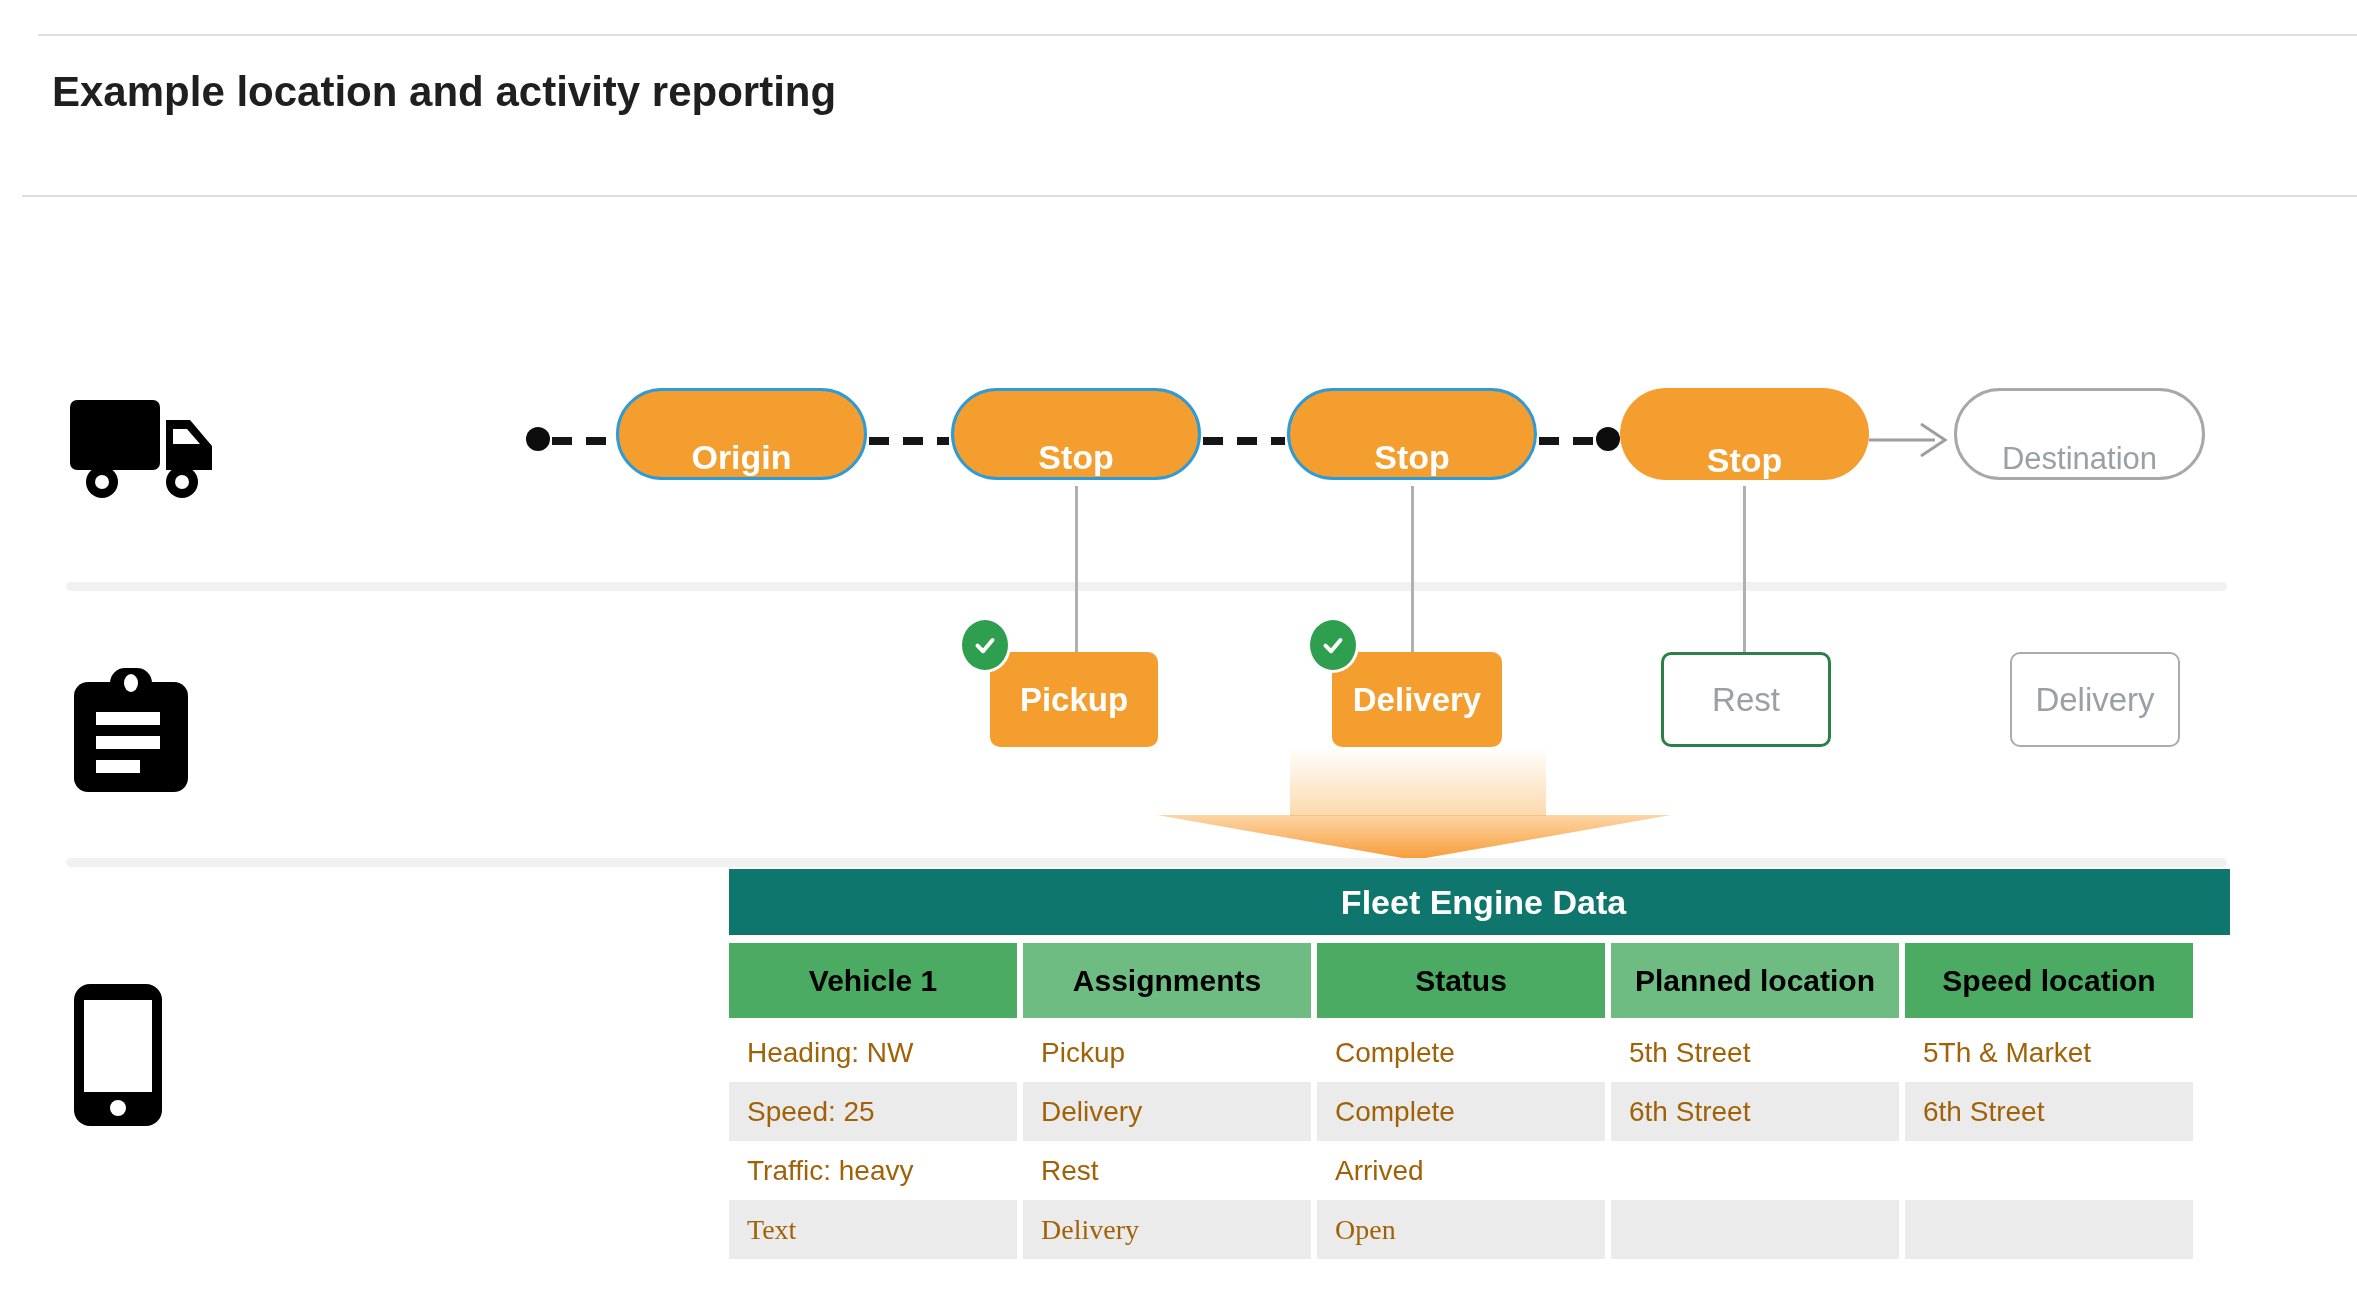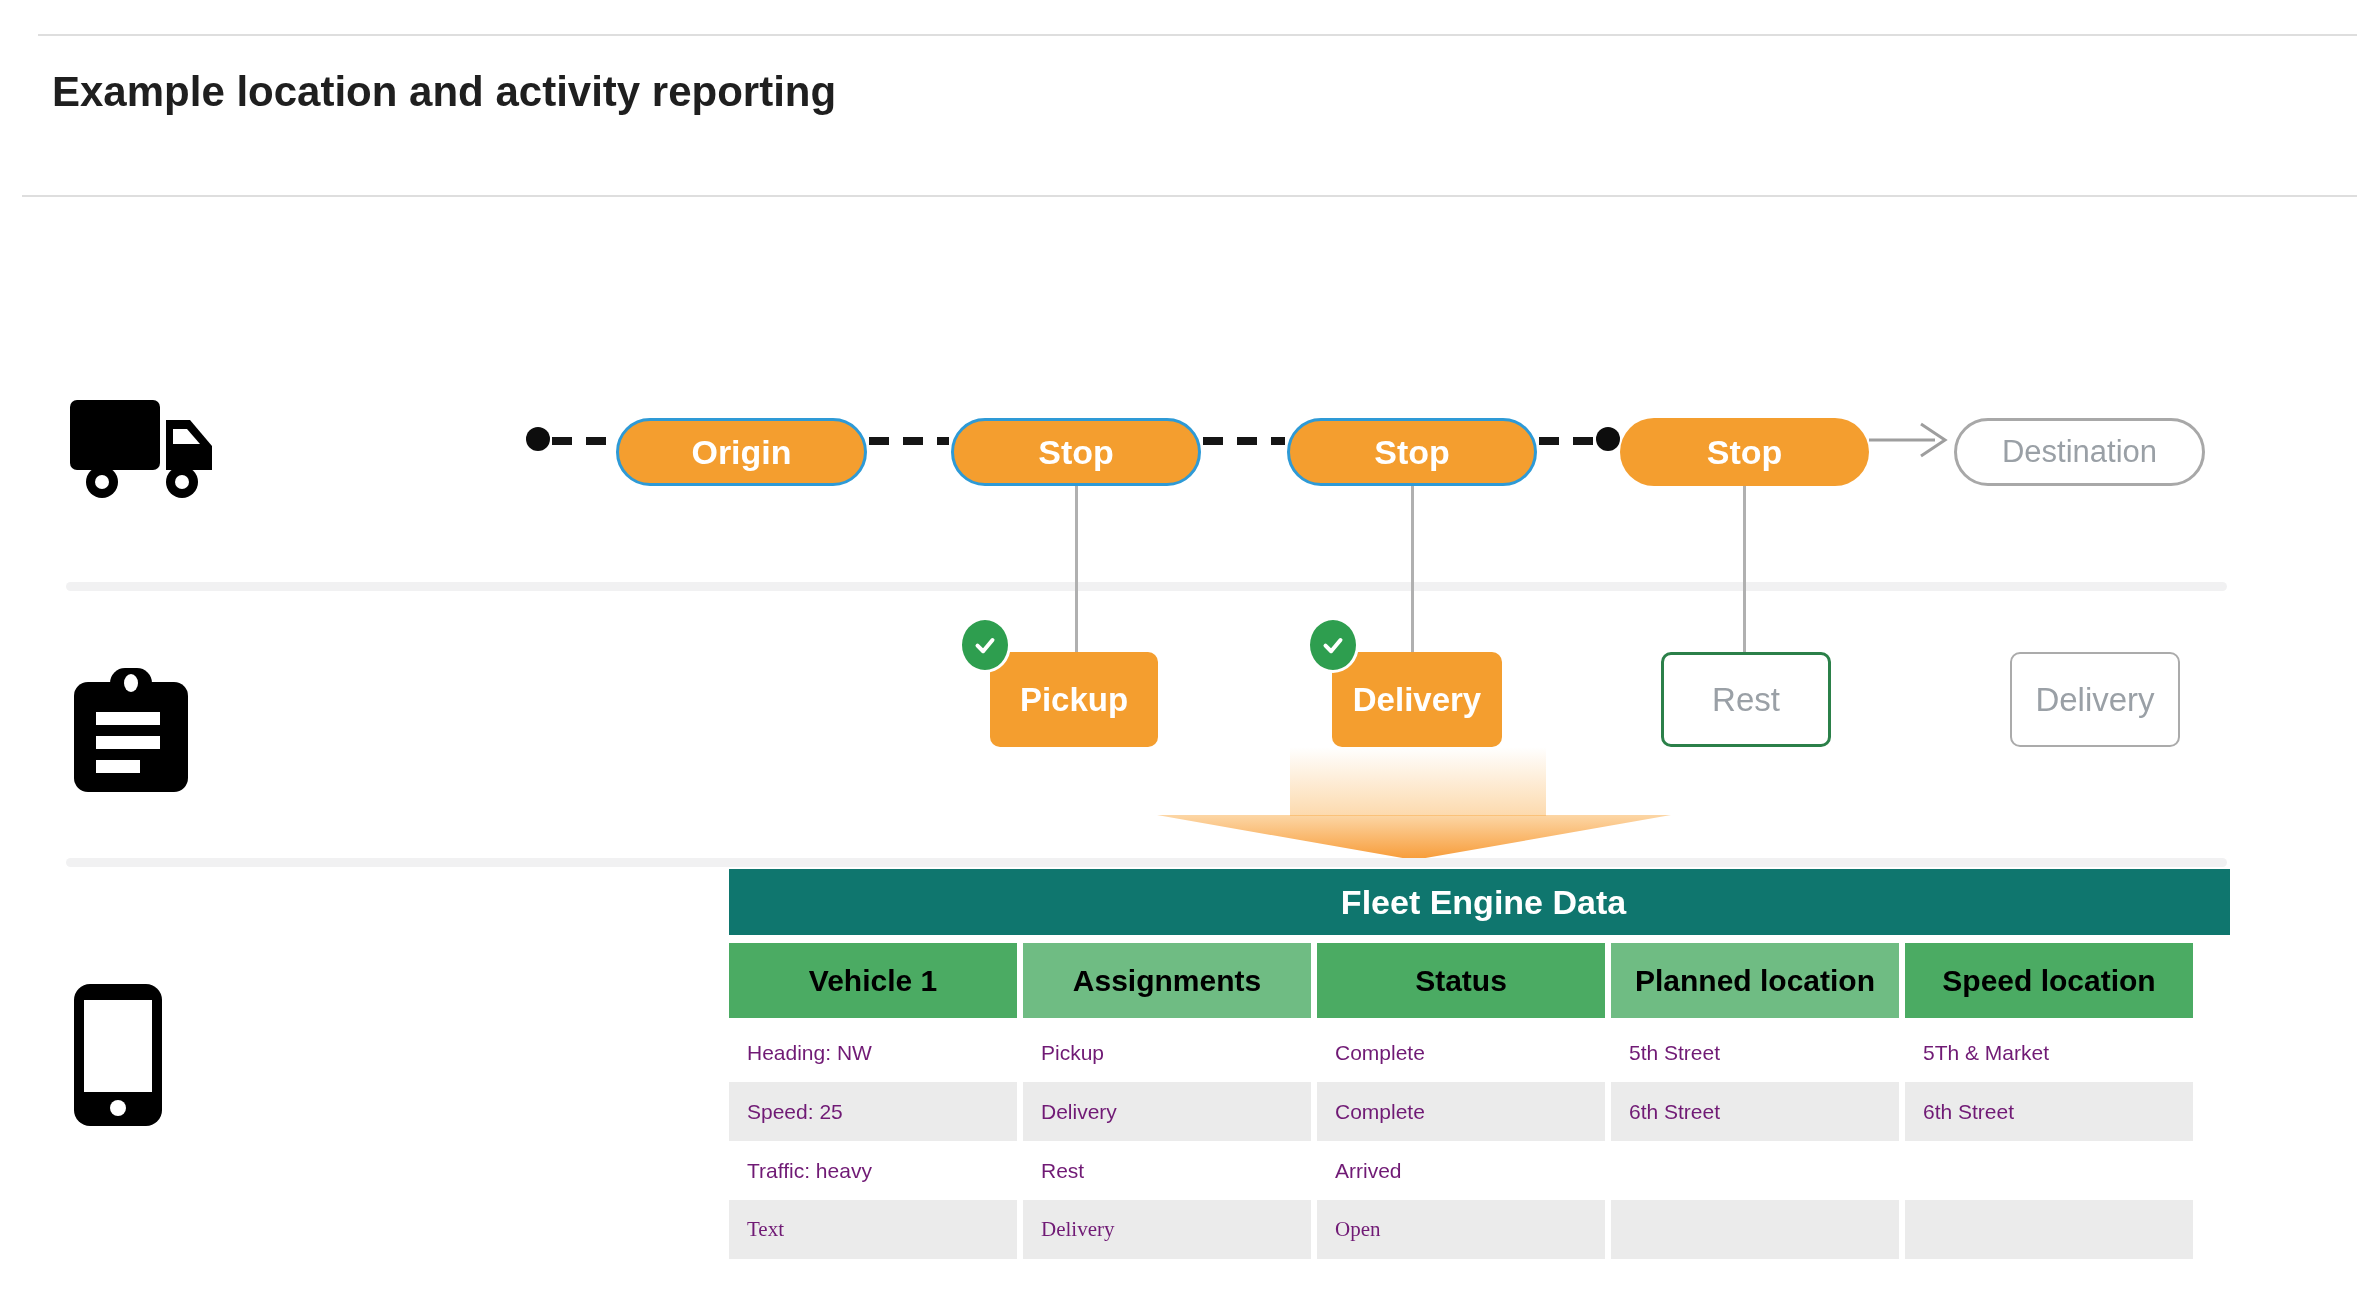--- a/index.html
+++ b/index.html
@@ -3,22 +3,22 @@
 <meta charset="utf-8">
 <style>
   html,body{margin:0;padding:0;background:#fff;}
   body{width:2357px;height:1302px;position:relative;overflow:hidden;
        font-family:"Liberation Sans",sans-serif;color:#202124;}
   .hairline{position:absolute;height:2px;background:#dedede;right:0;}
   .page-title{position:absolute;left:52px;top:68px;font-size:42px;font-weight:700;color:#1f1f1f;}
   .divider{position:absolute;height:9px;border-radius:5px;background:#f1f1f2;}
 
   
-  .pill{position:absolute;top:418px;height:68px;border-radius:46px;box-sizing:border-box;
-        display:flex;align-items:center;justify-content:center;font-size:34px;font-weight:700;color:#fff;}
+  .pill{position:absolute;top:388px;height:92px;border-radius:46px;box-sizing:border-box;
+        display:flex;align-items:flex-end;justify-content:center;font-size:34px;font-weight:700;color:#fff;}
   .pill.planned{background:#F49E2F;border:3px solid #2E9AD6;}
   .pill.current{background:#F49E2F;}
   .pill.future{background:#fff;border:3px solid #a8a8a8;color:#9aa0a6;font-weight:500;font-size:31px;}
   .dash{position:absolute;top:437px;height:8px;
         background:repeating-linear-gradient(90deg,#151515 0 20px,transparent 20px 34px);}
   .dot{position:absolute;top:427px;width:24px;height:24px;border-radius:50%;background:#0d0d0d;}
 
   
   .conn{position:absolute;top:486px;height:166px;width:3px;background:#b0b0b0;}
   .abox{position:absolute;top:652px;height:95px;border-radius:10px;box-sizing:border-box;
@@ -36,21 +36,21 @@
   .arrow-head{position:absolute;left:1157px;top:815px;width:514px;height:45px;
               background:linear-gradient(to bottom,rgba(249,166,60,0.46),rgba(247,151,47,0.96));
               clip-path:polygon(0 0,100% 0,50% 100%);}
 
   
   .tbar{position:absolute;left:729px;top:869px;width:1493px;height:66px;background:#0f766e;
         color:#fff;font-size:34px;font-weight:700;display:flex;align-items:center;justify-content:center;padding-left:8px;}
   .th{position:absolute;top:943px;height:75px;width:288px;color:#000000;font-size:30px;font-weight:700;
       display:flex;align-items:center;justify-content:center;}
   .th.med{background:#4BAB63;} .th.light{background:#6FBC83;}
-  .td{position:absolute;height:59px;width:288px;font-size:21px;color:#701a75;box-sizing:border-box;
+  .td{position:absolute;height:59px;width:288px;font-size:28px;color:#a16207;box-sizing:border-box;
       display:flex;align-items:center;padding-left:18px;}
   .row-stripe{background:#ebebeb;}
   .c0{left:729px;} .c1{left:1023px;} .c2{left:1317px;} .c3{left:1611px;} .c4{left:1905px;}
   .r0{top:1023px;} .r1{top:1082px;} .r2{top:1141px;text-align:right;} .r3{top:1200px;font-family:Liberation Serif, serif;}
 
   .icon{position:absolute;}
 </style>
 </head>
 <body>
 

